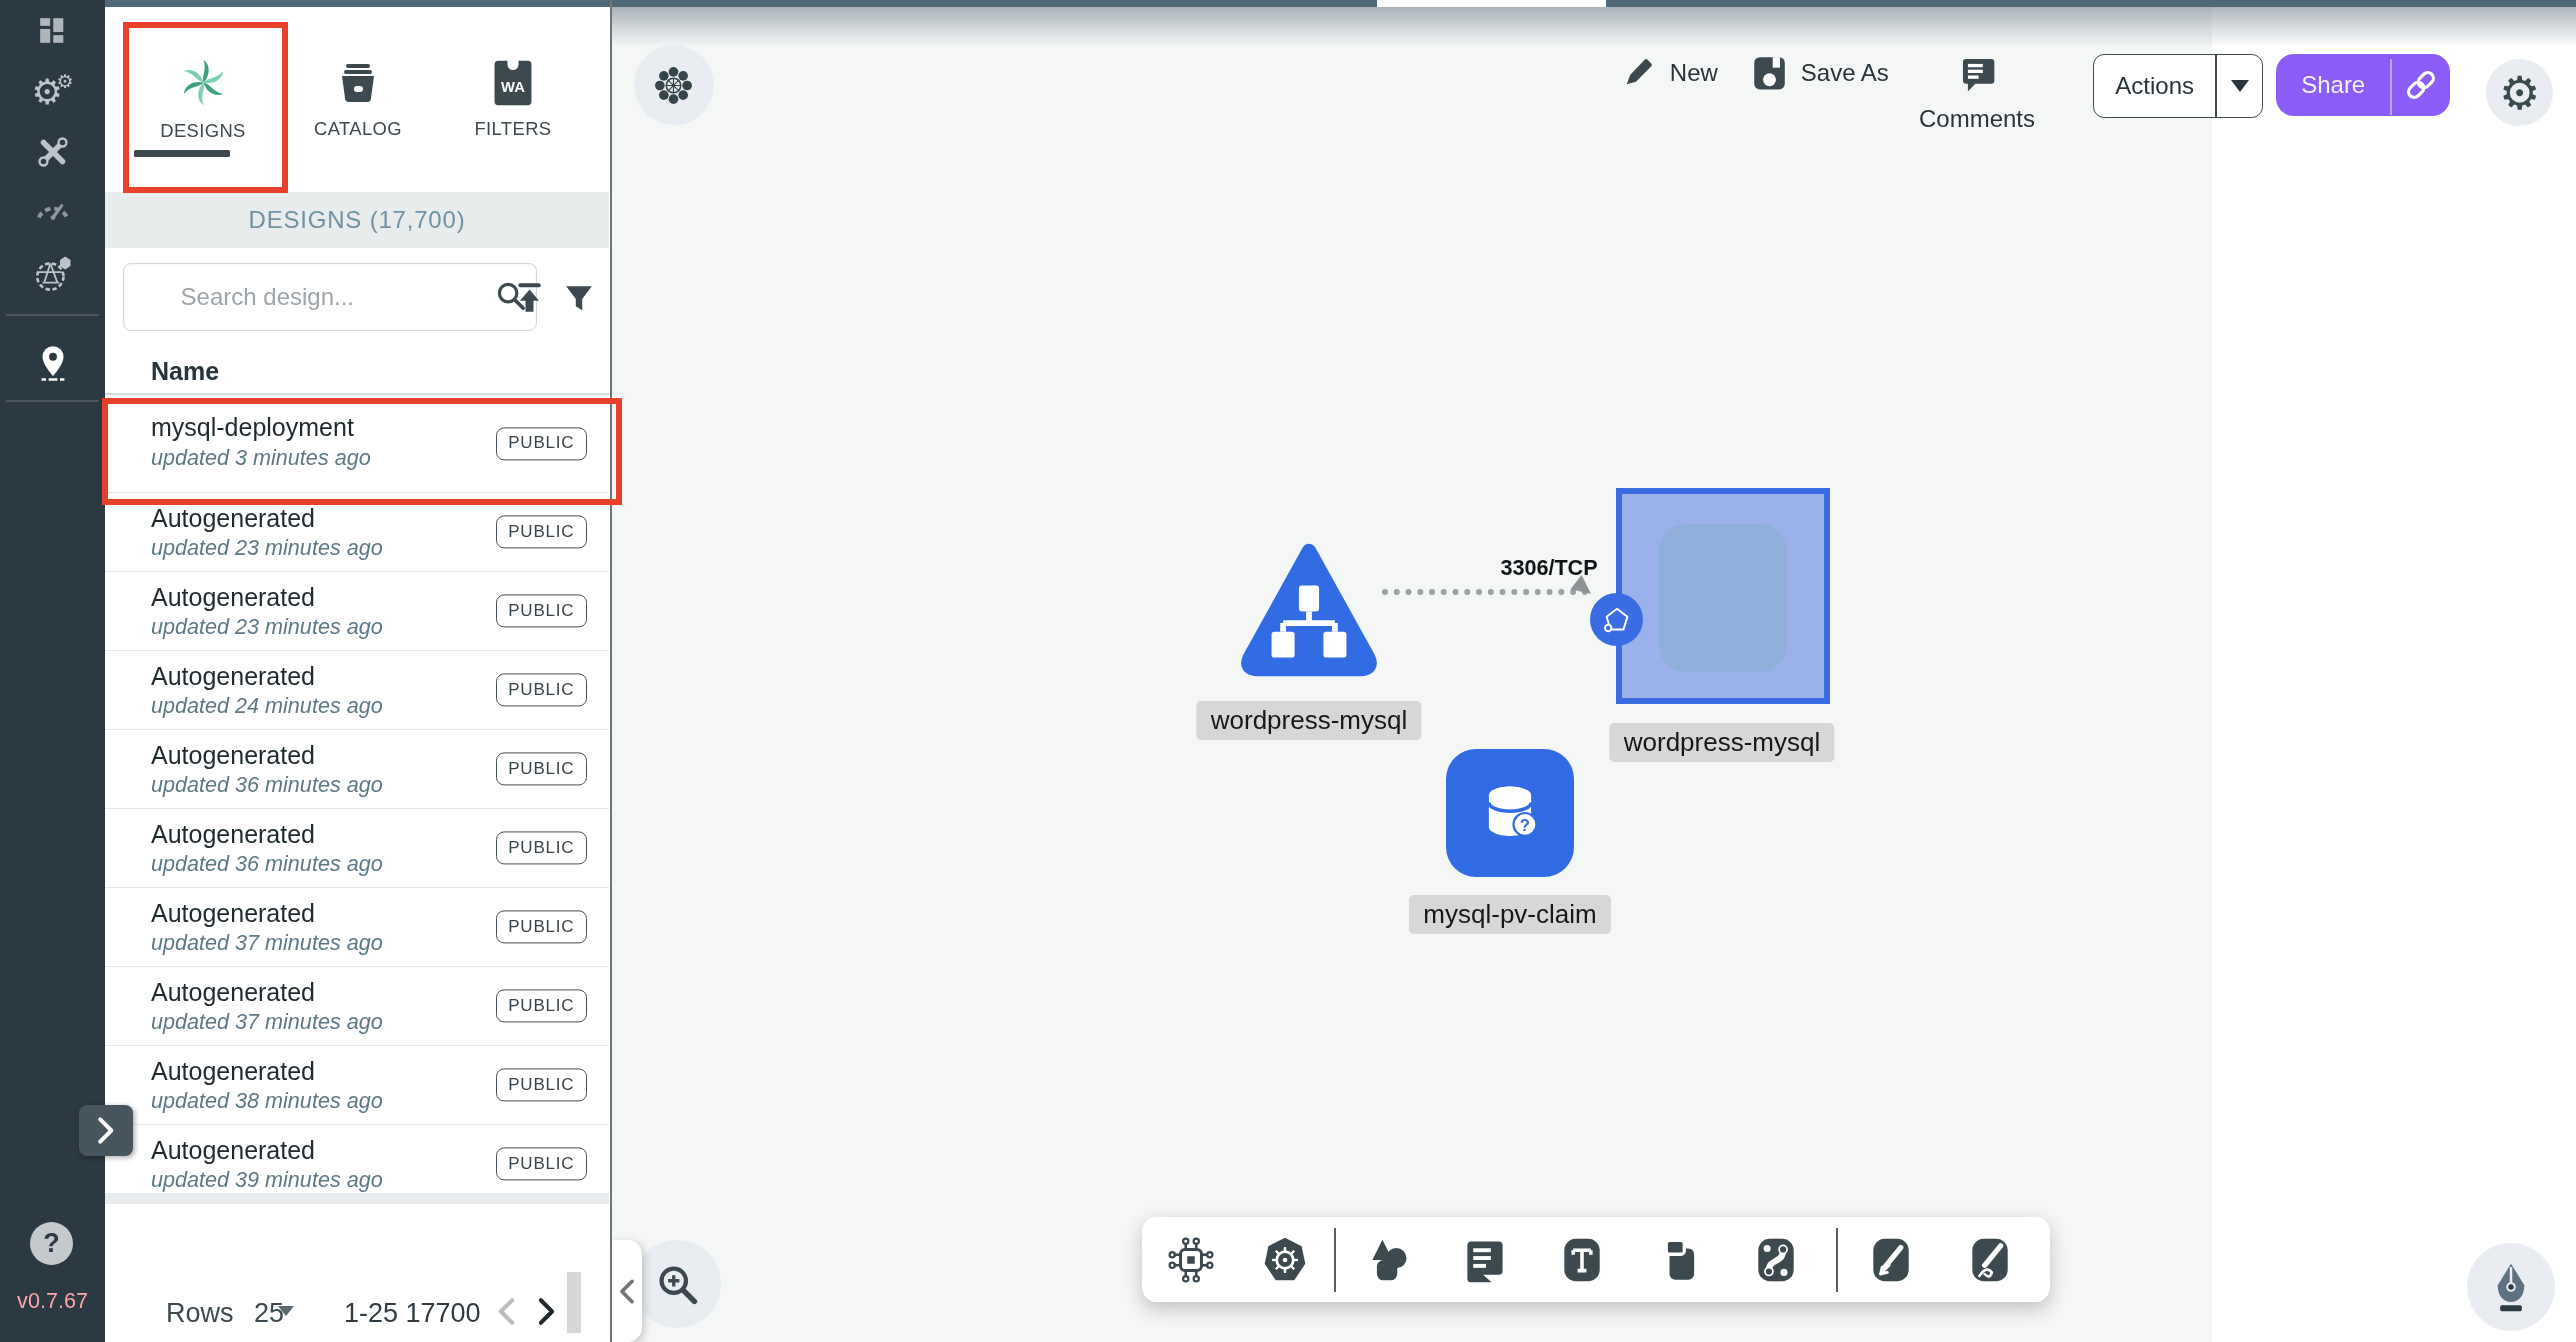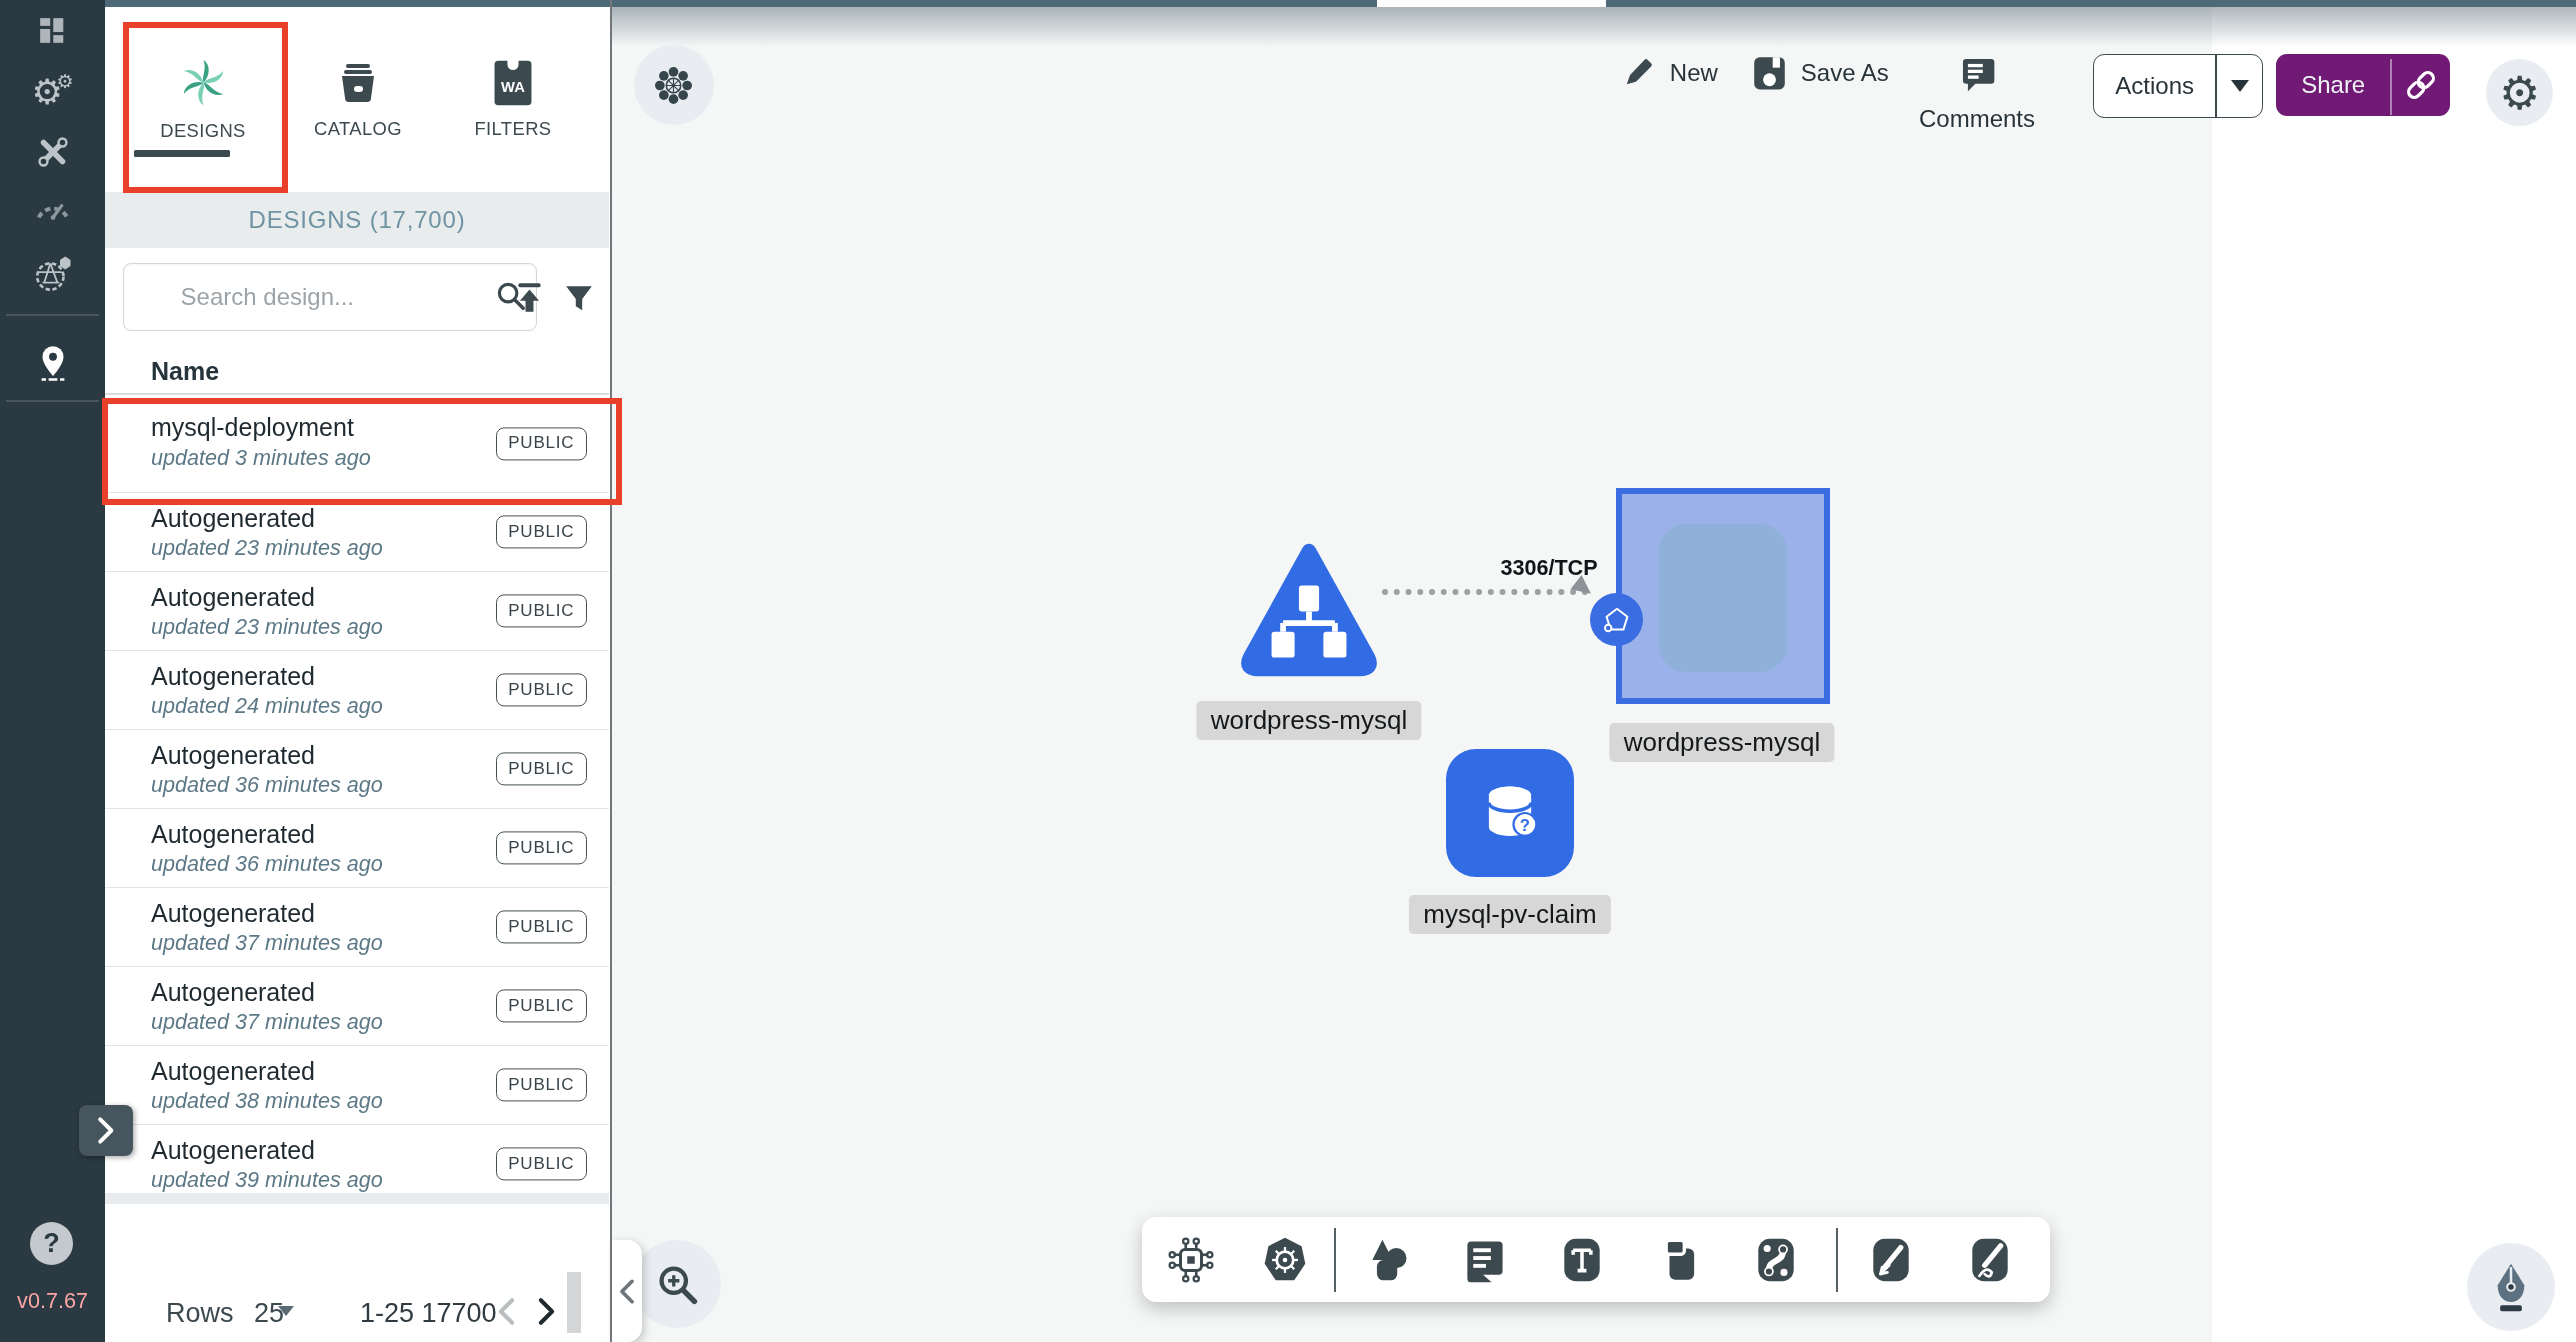--- a/index.html
+++ b/index.html
@@ -70,22 +70,22 @@
 
   .tb-item{position:absolute;top:47px;display:flex;align-items:center;gap:12.8px;color:#28343a;
     font-size:24px;cursor:pointer;}
   .actions-btn{position:absolute;left:1481px;top:47px;width:168px;height:62px;border:1.6px solid #3c494f;
     border-radius:11.2px;background:#fff;display:flex;align-items:center;cursor:pointer;}
   .actions-btn .lbl{flex:1;text-align:center;font-size:24px;color:#28343a;}
   .actions-btn .sep{width:1.6px;height:62px;background:#3c494f;}
   .actions-btn .caret-box{width:45px;display:flex;align-items:center;justify-content:center;}
   .caret-down{width:0;height:0;border-left:9.6px solid transparent;border-right:9.6px solid transparent;
     border-top:12px solid #28343a;}
-  .share-btn{position:absolute;left:1664px;top:47px;width:174px;height:62px;border-radius:11px;
-    background:#701a75;display:flex;align-items:center;cursor:pointer;}
+  .share-btn{position:absolute;left:1664px;top:47px;width:174px;height:62px;border-radius:18px;
+    background:#8b5cf6;display:flex;align-items:center;cursor:pointer;}
   .share-btn .lbl{flex:1;text-align:center;font-size:24px;color:#f0f3f5;}
   .share-btn .sep{width:1.6px;height:56px;background:rgba(255,255,255,.45);margin-top:3.2px;}
   .share-btn .link-box{width:58px;display:flex;align-items:center;justify-content:center;}
 
   
   .node-label{position:absolute;transform:translateX(-50%);background:#d7d7d7;border-radius:4.8px;
     padding:4px 14.4px;font-size:26px;color:#14181a;white-space:nowrap;}
   .edge-line{position:absolute;left:770px;top:582px;width:206px;height:0;border-top:6.4px dotted #9aa0a4;}
   .edge-label{position:absolute;left:937px;top:548px;transform:translateX(-50%);font-size:21.6px;font-weight:600;color:#101417;
     text-shadow:0 0 4px #f5f7f7,0 0 4px #f5f7f7,0 0 5.6px #f5f7f7,0 0 5.6px #f5f7f7;}
@@ -302,21 +302,21 @@
     <span class="row-updated">updated 39 minutes ago</span>
     <span class="row-badge">PUBLIC</span>
   </div>
 </div>
 
     <div class="abs list-bottom-band"></div>
 
     <div class="footer-text" style="left:46px;top:1291px;">Rows</div>
     <div class="footer-text" style="left:134px;top:1291px;">25</div>
     <div class="per-page-caret" style="left:173px;top:1299px;"></div>
-    <div class="footer-text" style="left:240px;top:1291px;color:#2f3b41;">1-25 17700</div>
+    <div class="footer-text" style="left:224px;top:1291px;color:#2f3b41;">1-25 17700</div>
     <div class="pag-chevron" style="left:385px;top:1288px;width:32px;height:32px;">
       <svg width="21" height="29" viewBox="0 0 22 36">
         <polyline points="18,4 4,18 18,32" fill="none" stroke="#b9bec1" stroke-width="5" stroke-linecap="round" stroke-linejoin="round"></polyline>
       </svg>
     </div>
     <div class="pag-chevron" style="left:425px;top:1288px;width:32px;height:32px;">
       <svg width="21" height="29" viewBox="0 0 22 36">
         <polyline points="4,4 18,18 4,32" fill="none" stroke="#1f292e" stroke-width="5" stroke-linecap="round" stroke-linejoin="round"></polyline>
       </svg>
     </div>

